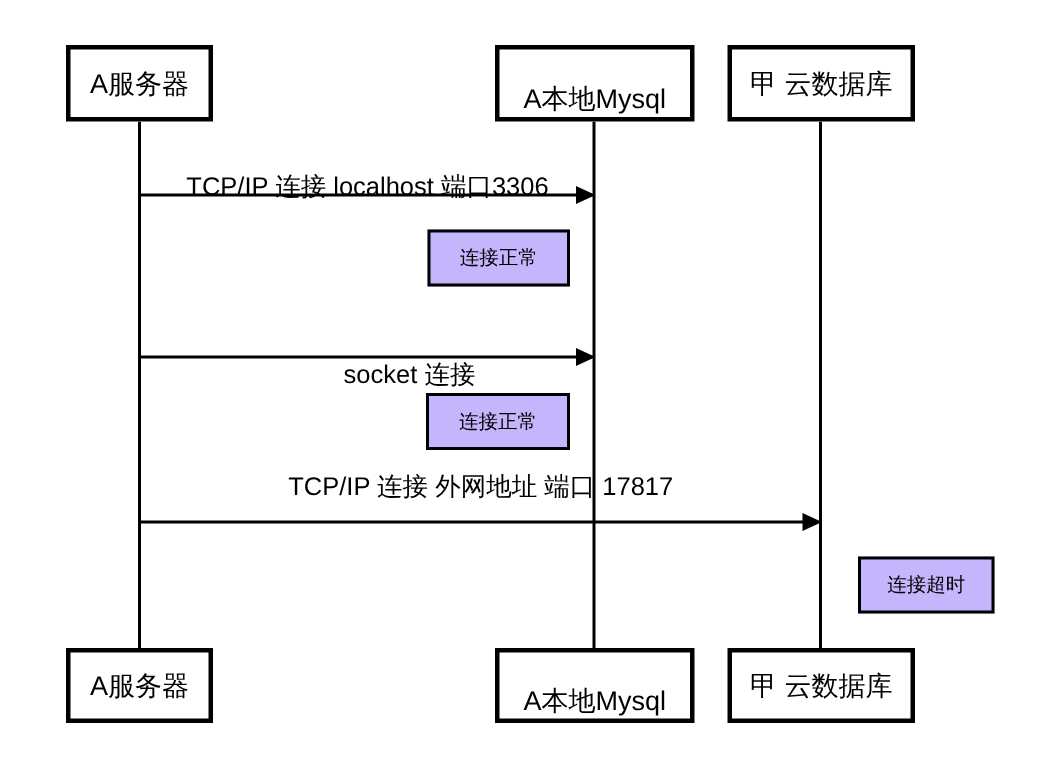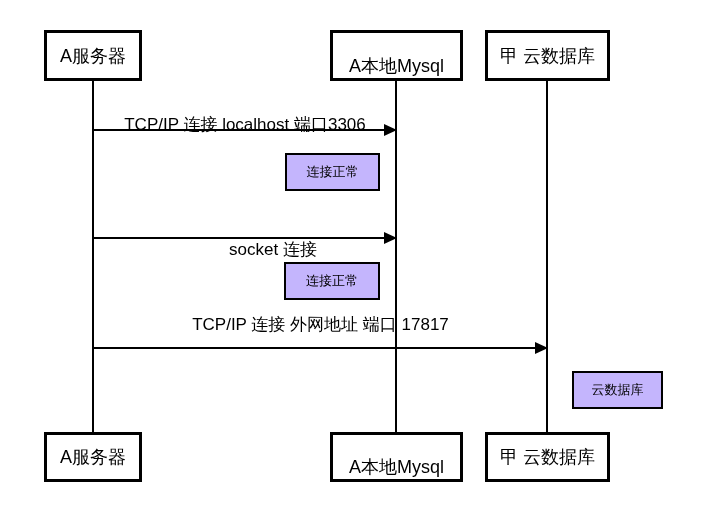--- a/index.html
+++ b/index.html
@@ -123,15 +123,15 @@
   <div class="msg-label msg2-label">socket 连接</div>
   <div class="msg-line msg2-line"></div>
   <div class="arrowhead msg2-arrow"></div>
 
   <div class="msg-label msg3-label">TCP/IP 连接 外网地址 端口 17817</div>
   <div class="msg-line msg3-line"></div>
   <div class="arrowhead msg3-arrow"></div>
 
   <div class="note note1">连接正常</div>
   <div class="note note2">连接正常</div>
-  <div class="note note3">云数据库</div>
+  <div class="note note3">连接超时</div>
 
 </div>
 
 </body></html>

